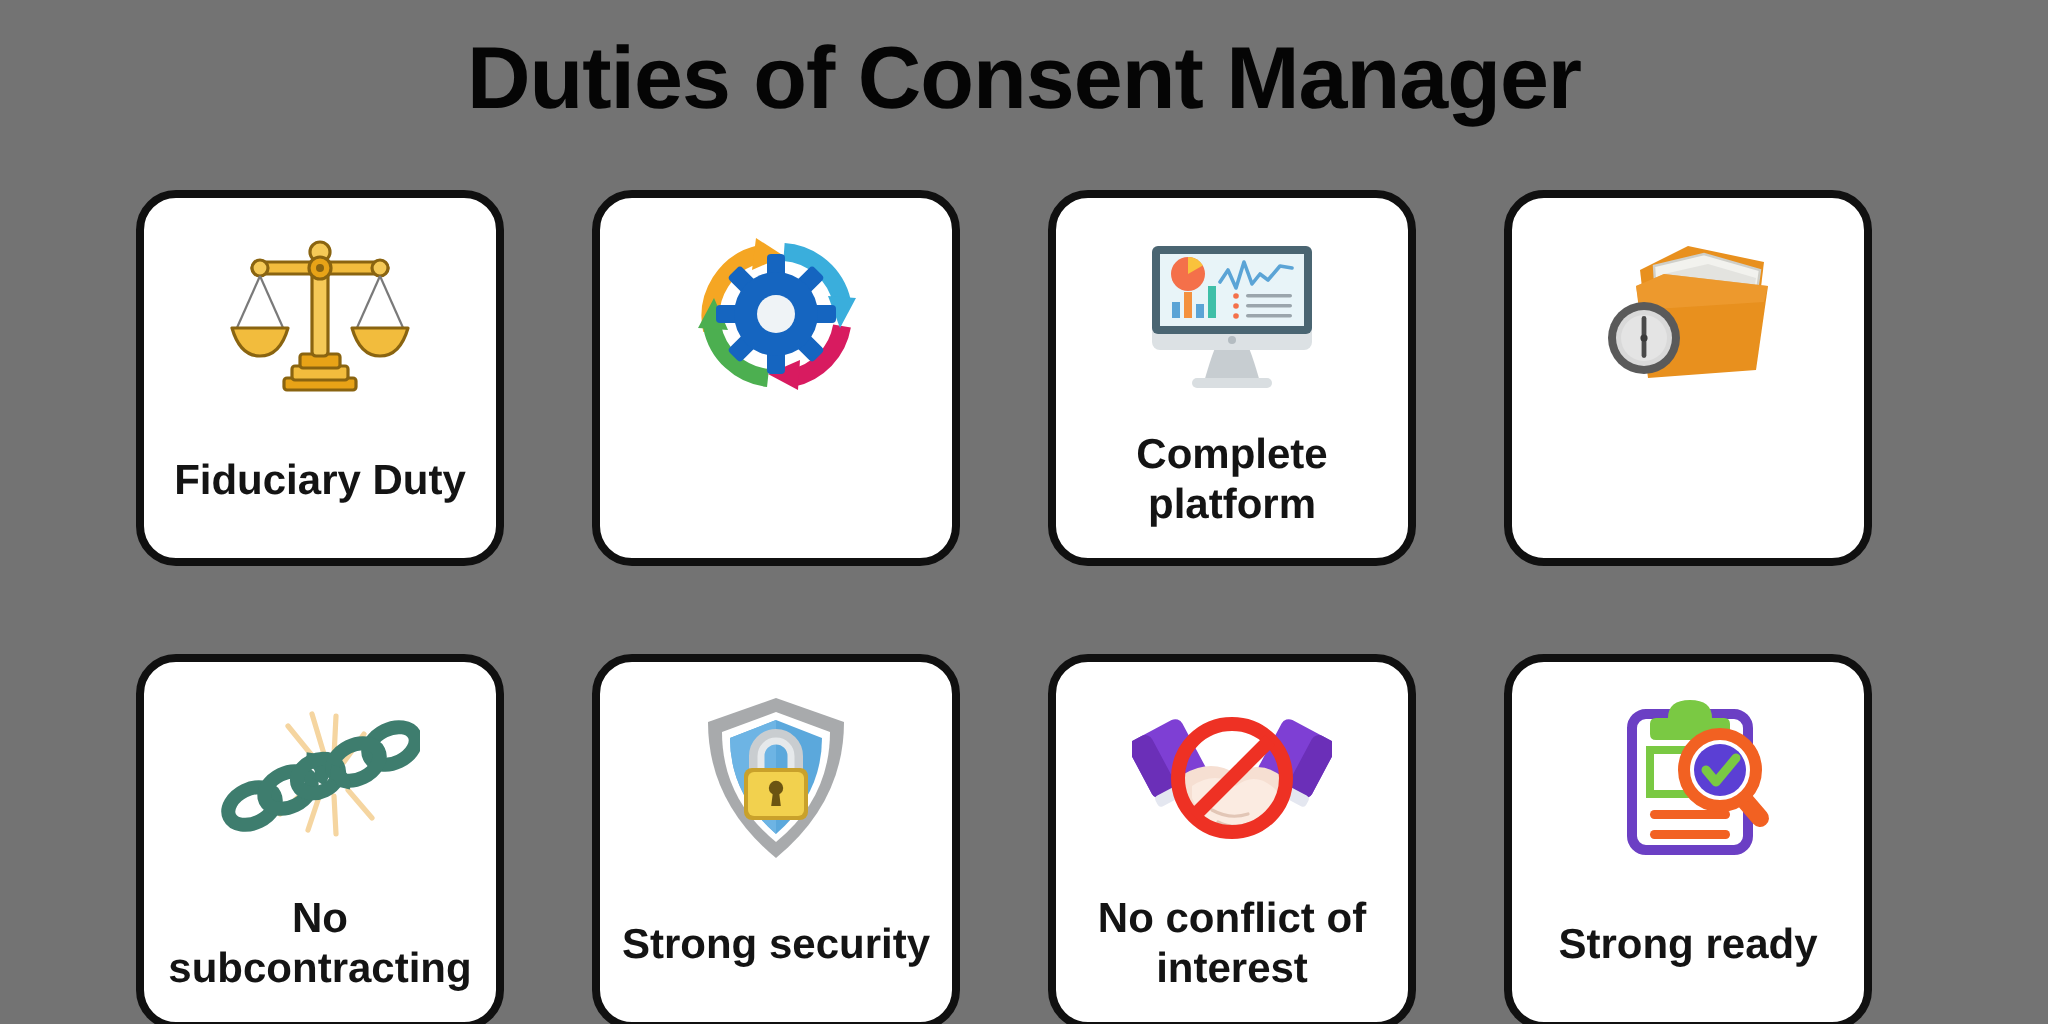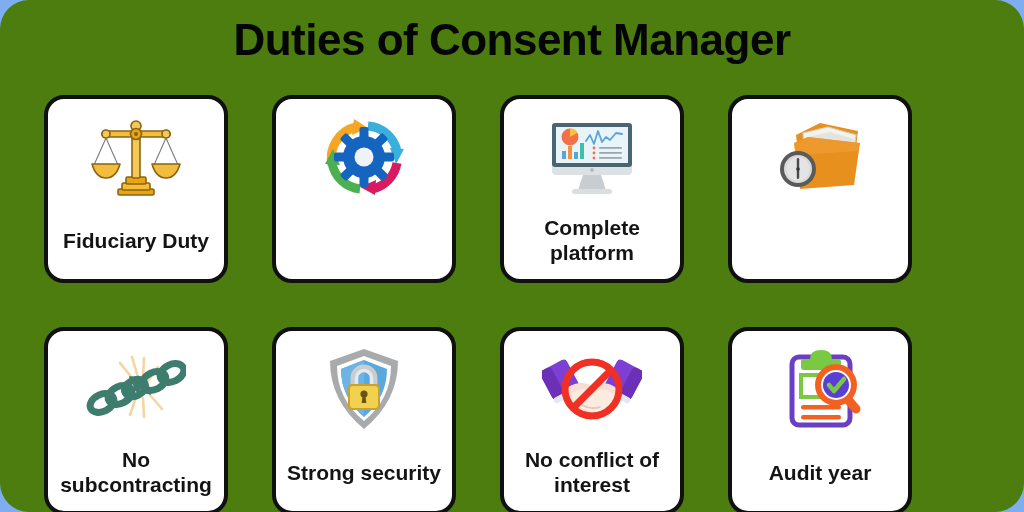--- a/index.html
+++ b/index.html
@@ -12,42 +12,41 @@
 
   body {
     background: #7FAEF0;
     font-family: "Liberation Sans", sans-serif;
     position: relative;
   }
 
   #infographic {
     position: absolute;
     inset: 0;
-    background: #4d7c0f;
-    border-radius: 29px;
+    background: #737373;
   }
 
   #page-title {
     position: absolute;
     top: 16px;
     left: 0;
     width: 1024px;
     text-align: center;
     font-size: 44px;
     font-weight: bold;
     letter-spacing: -0.5px;
     color: #050505;
     font-family: "Liberation Sans", sans-serif;
     line-height: 1.1;
   }
 
   #card-grid {
     position: absolute;
     top: 95px;
-    left: 44px;
+    left: 68px;
     width: 910px;
     height: 400px;
     display: grid;
     grid-template-columns: repeat(4, 184px);
     grid-template-rows: repeat(2, 188px);
     column-gap: 57px;
     row-gap: 22px;
     gap: 44px;
   }
 
@@ -339,17 +338,17 @@
           <rect x="27" y="58" width="40" height="4.5" rx="2.2" fill="#F26122"></rect>
           <rect x="27" y="68" width="40" height="4.5" rx="2.2" fill="#F26122"></rect>
 
           <line x1="70" y1="48" x2="82" y2="62" stroke="#F26122" stroke-width="9" stroke-linecap="round"></line>
 
           <circle cx="62" cy="38" r="18" fill="#FFFFFF" stroke="#F26122" stroke-width="6"></circle>
           <circle cx="62" cy="38" r="13" fill="#5B3FD4"></circle>
           <polyline points="55,38 60,44 70,32" fill="none" stroke="#7AC943" stroke-width="4.5" stroke-linecap="round" stroke-linejoin="round"></polyline>
         </svg>
       </div>
-      <div class="card-label single-line">Audit year</div>
+      <div class="card-label single-line">Strong ready</div>
     </div>
 
   </div>
 </div>
 
 </body></html>

